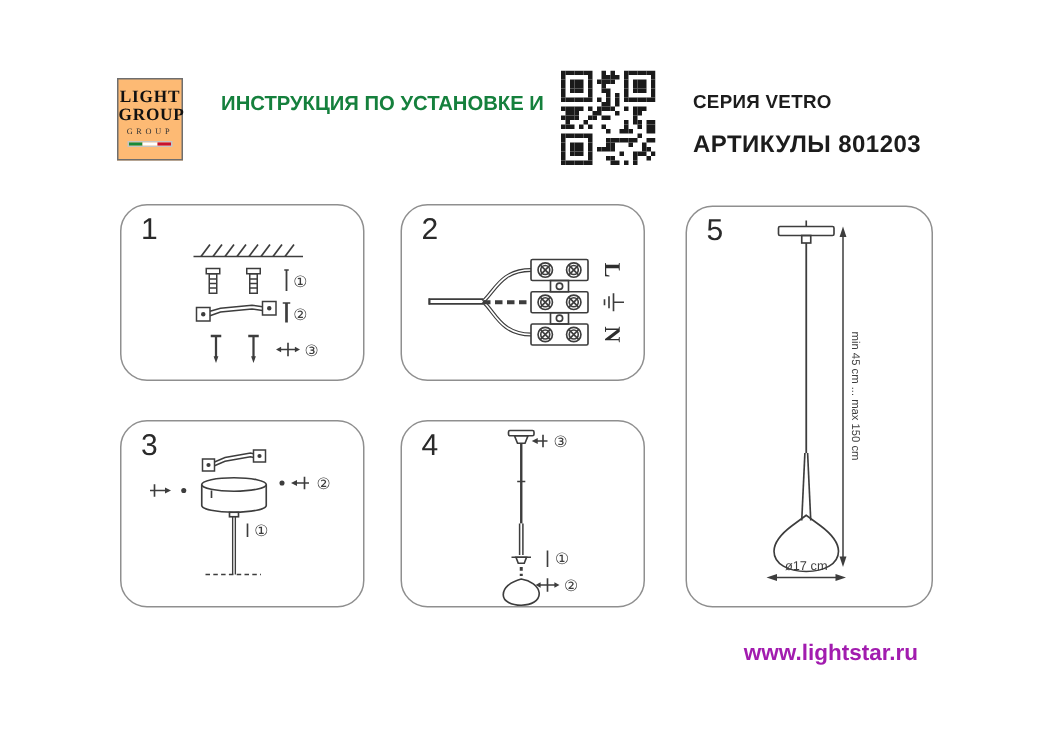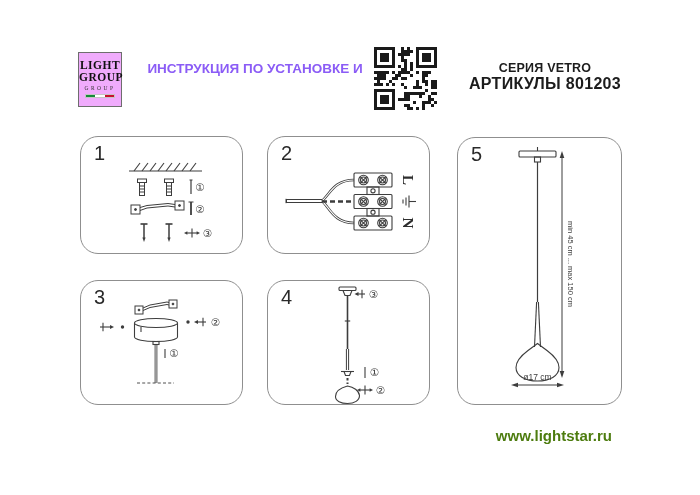--- a/index.html
+++ b/index.html
@@ -6,56 +6,56 @@
   body{
     width:700px;height:495px;position:relative;background:#ffffff;
     font-family:"Liberation Sans","DejaVu Sans",sans-serif;color:#1c1c1c;
     overflow:hidden;
   }
   .abs{position:absolute;}
 
   
   .logo-box{
     left:78px;top:52px;width:44px;height:55px;border:1.5px solid #6e6e6e;
-    box-sizing:border-box;text-align:center;background:#f0abfc;
+    box-sizing:border-box;text-align:center;background:#fdba74;
   }
   .logo-word{font-family:"Liberation Serif","DejaVu Serif",serif;font-weight:bold;
     font-size:11.5px;line-height:12px;letter-spacing:.5px;color:#111;}
   .logo-word.first{margin-top:6px;}
   .logo-group{font-family:"Liberation Serif","DejaVu Serif",serif;font-size:5.5px;
     letter-spacing:2.5px;color:#333;margin-top:2px;}
   .logo-flag{margin:3px auto 0;width:30px;height:4px;display:flex;border:1px solid #c4c4c4;box-sizing:border-box;}
   .logo-flag .fg{flex:1;background:#168a3a;}
   .logo-flag .fw{flex:1;background:#ffffff;}
   .logo-flag .fr{flex:1;background:#c8102e;}
 
   .title-block{left:135px;top:59px;width:240px;text-align:center;
-    font-weight:bold;font-size:13.5px;line-height:19px;color:#8b5cf6;}
+    font-weight:bold;font-size:13.5px;line-height:19px;color:#15803d;}
   .qr{left:374px;top:47px;width:63px;height:63px;}
-  .right-block{left:462px;top:61px;width:166px;text-align:center;}
+  .right-block{left:462px;top:61px;width:166px;}
   .series{font-size:12.5px;font-weight:bold;letter-spacing:.2px;}
-  .articles{font-size:16px;font-weight:bold;margin-top:0;letter-spacing:.3px;}
+  .articles{font-size:16px;font-weight:bold;margin-top:13px;letter-spacing:.3px;}
 
   
   .panel{position:absolute;border:1.2px solid #8f8f8f;border-radius:18px;background:#fff;box-sizing:border-box;}
   #panel1{left:80px;top:136px;width:163px;height:118px;}
   #panel2{left:267px;top:136px;width:163px;height:118px;}
   #panel3{left:80px;top:280px;width:163px;height:125px;}
   #panel4{left:267px;top:280px;width:163px;height:125px;}
   #panel5{left:457px;top:137px;width:165px;height:268px;}
   .panel svg{position:absolute;left:0;top:0;}
   .num{position:absolute;left:13px;top:5px;font-size:20px;color:#2a2a2a;}
 
   svg text{font-family:"Liberation Sans","DejaVu Sans",sans-serif;}
   .marker{font-size:10.5px;fill:#3d3d3d;}
   .rot-label{font-family:"Liberation Serif","DejaVu Serif",serif;font-weight:bold;font-size:15px;fill:#2e2e2e;}
   .dim-text{font-size:7.5px;fill:#3d3d3d;}
   .dim-text-b{font-size:8.5px;fill:#3d3d3d;}
 
-  .footer{right:88px;top:427px;font-size:15px;font-weight:bold;color:#4d7c0f;}
+  .footer{right:88px;top:427px;font-size:15px;font-weight:bold;color:#a21caf;}
 </style>
 </head>
 <body>
 
 <div class="abs logo-box">
   <div class="logo-word first">LIGHT</div>
   <div class="logo-word">GROUP</div>
   <div class="logo-group">GROUP</div>
   <div class="logo-flag">
     <span class="fg"></span>

